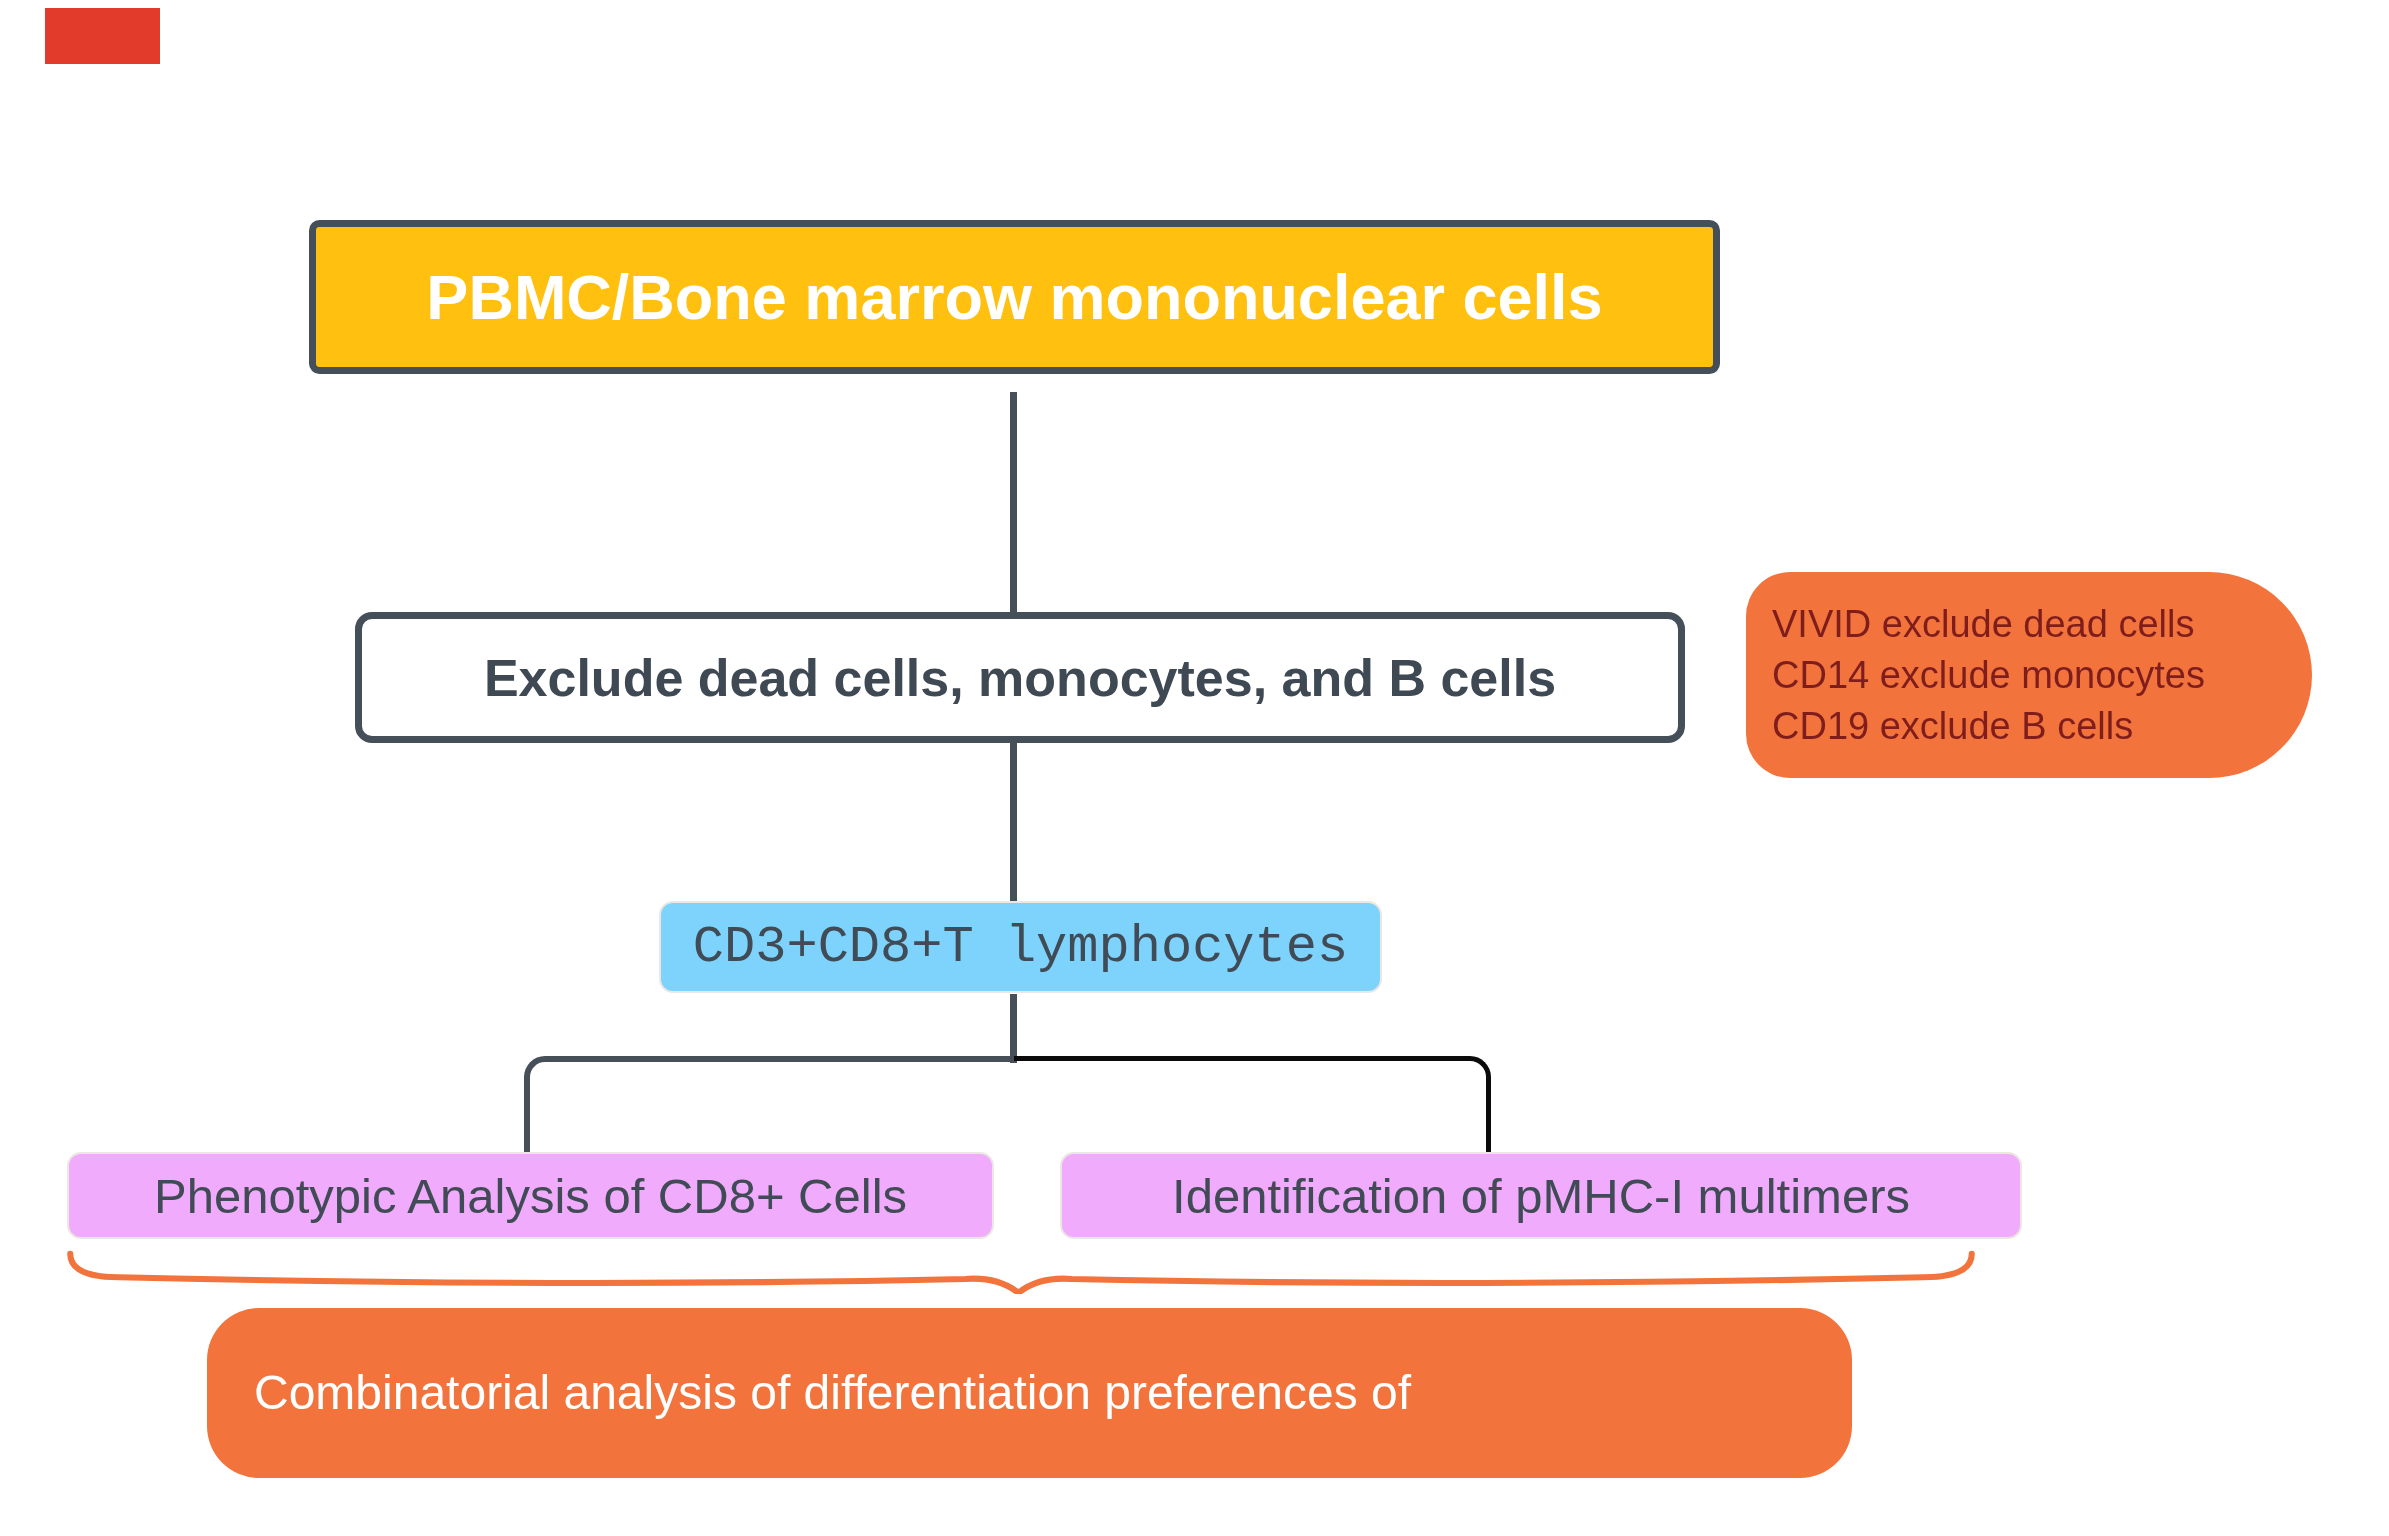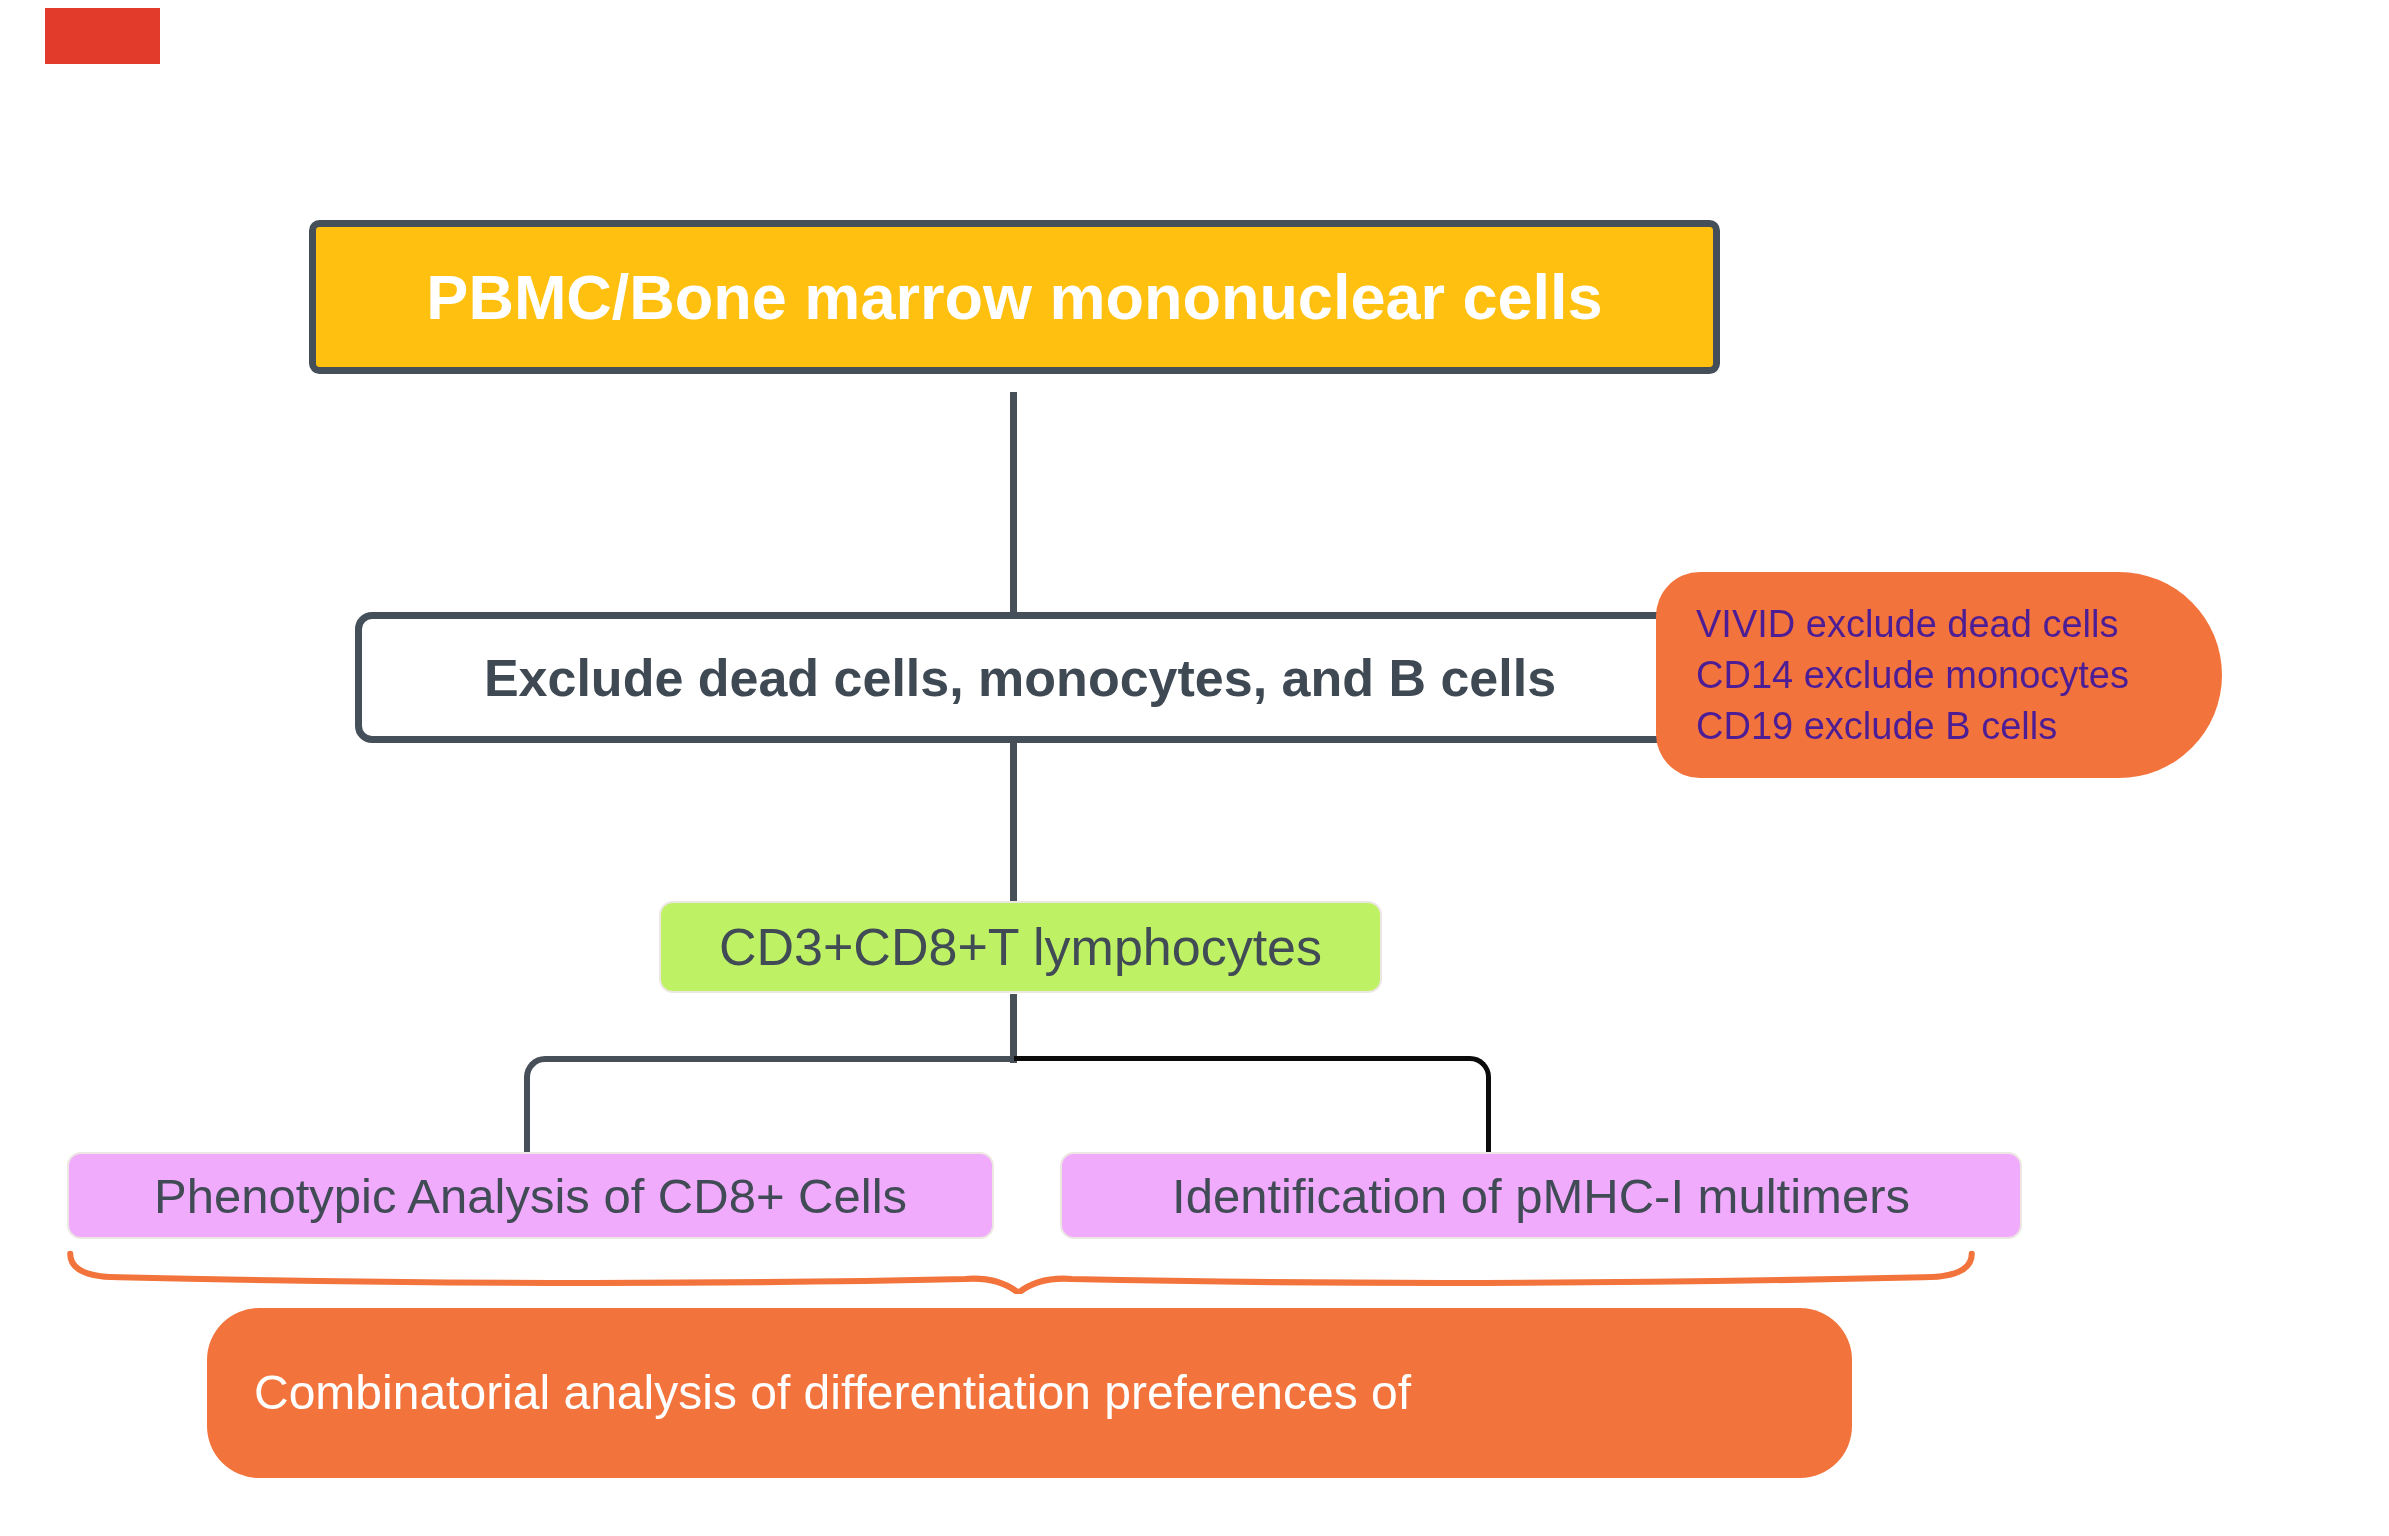--- a/index.html
+++ b/index.html
@@ -23,22 +23,22 @@
     background:#FFC010;border:7px solid #454F59;border-radius:10.4px;
     color:#ffffff;font-size:63px;font-weight:bold;
   }
   .node-exclude{
     left:355px;top:612px;width:1330px;height:131px;
     background:#ffffff;border:7px solid #454F59;border-radius:17px;
     color:#3F4953;font-size:52px;font-weight:bold;
   }
   .node-cd3{
     left:659px;top:901px;width:723px;height:92px;
-    background:#bef264;border:2.6px solid #ECE7E2;border-radius:14px;
-    color:#414B55;font-size:52px;font-weight:400;
+    background:#7dd3fc;border:2.6px solid #ECE7E2;border-radius:14px;
+    color:#414B55;font-size:52px;font-weight:400;font-family:Liberation Mono, monospace;
   }
   .node-small{
     background:#f0abfc;border:2.6px solid #ECE7E2;border-radius:14px;
     color:#414B55;font-size:49px;font-weight:400;
   }
   .node-phenotypic{left:67px;top:1152px;width:927px;height:87px;}
   .node-identification{left:1012px;top:1152px;width:962px;height:87px;margin-left:48px;}
 
   
   .vline{width:7px;background:#475059;}
@@ -51,26 +51,26 @@
     border-top-left-radius:21px;
   }
   .elbow-right{
     left:1014px;top:1056px;width:477px;height:96px;
     border-top:5.2px solid #0B0B0B;border-right:5.2px solid #0B0B0B;
     border-top-right-radius:21px;
   }
 
   
   .callout{
-    left:1656px;top:572px;width:566px;height:206px;
+    left:1746px;top:572px;width:566px;height:206px;
     background:#F2743C;
     border-radius:44px 103px 103px 44px;
-    color:#4c1d95;font-size:38px;line-height:51px;
+    color:#7f1d1d;font-size:38px;line-height:51px;
     display:flex;flex-direction:column;justify-content:center;
-    padding-left:40px;
+    padding-left:26px;
   }
   .callout span{display:block;}
 
   
   .brace-wrap{left:65px;top:1250px;width:1912px;height:44px;}
 
   
   .node-combinatorial{
     left:207px;top:1308px;width:1645px;height:170px;
     background:#F2743C;border-radius:52px;

